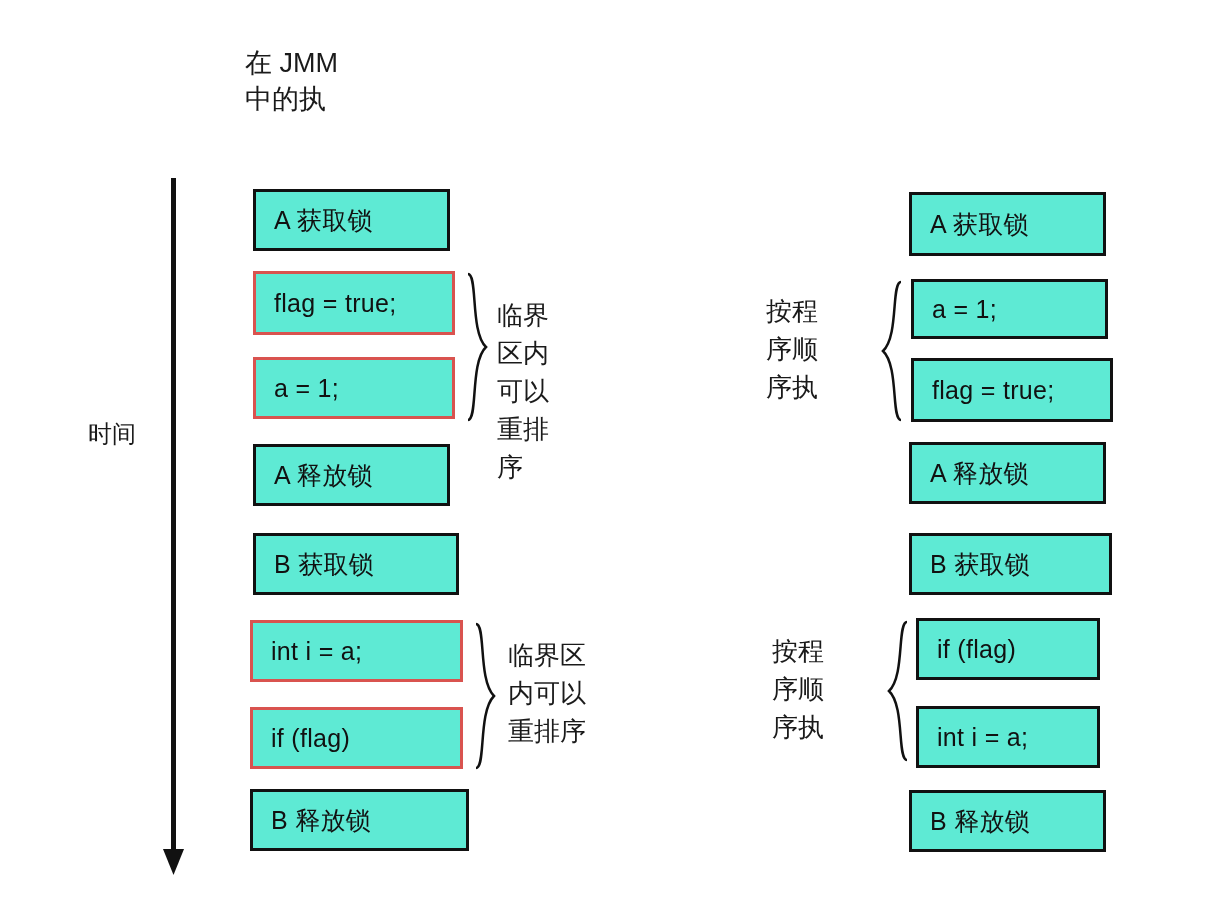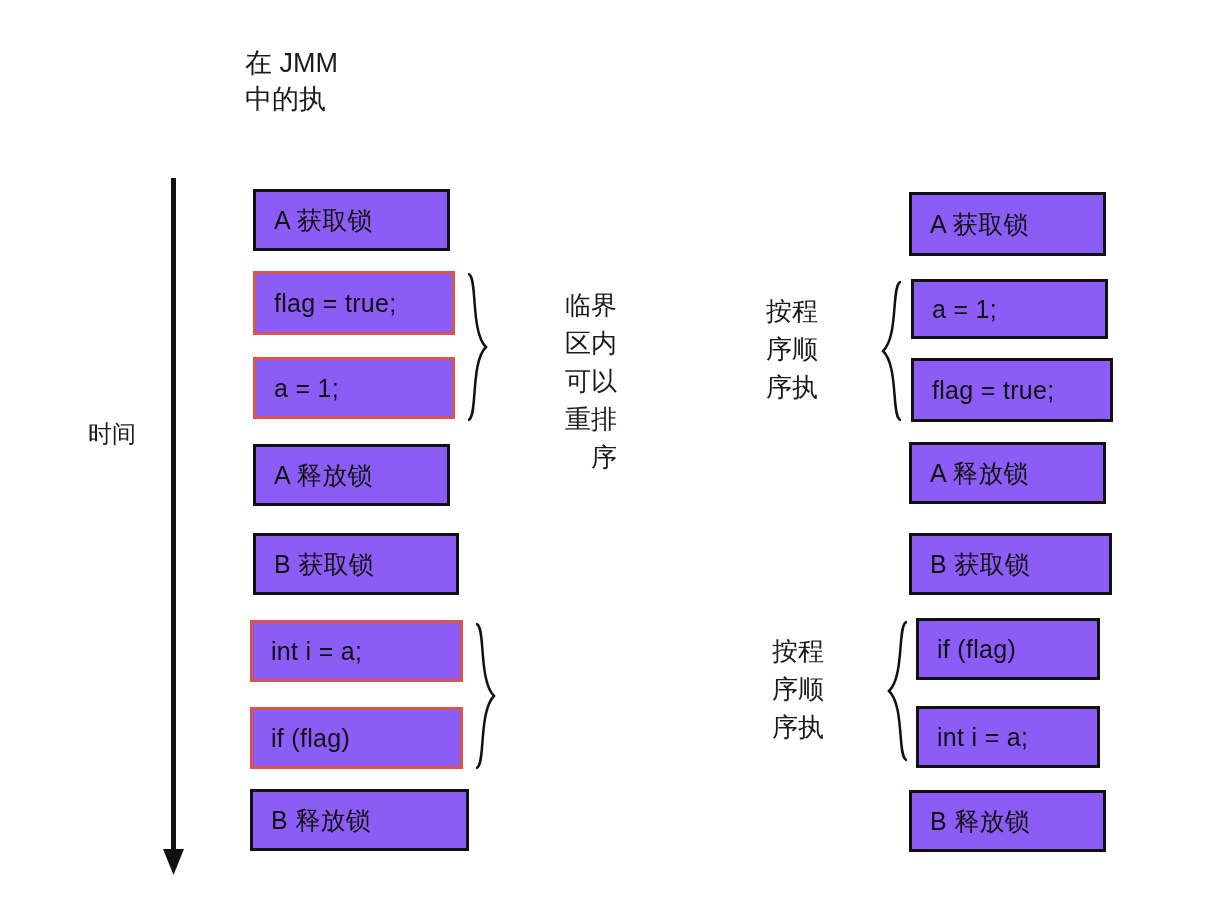--- a/index.html
+++ b/index.html
@@ -40,21 +40,21 @@
     position: absolute;
     font-size: 24px;
     color: #1a1a1a;
   }
 
   
   .box {
     position: absolute;
     box-sizing: border-box;
     border: 3px solid #111111;
-    background: #8b5cf6;
+    background: #5eead4;
     display: flex;
     align-items: center;
     padding-left: 18px;
     font-size: 25px;
     color: #111111;
     letter-spacing: 0.3px;
   }
   .box.red {
     border-color: #d9534f;
   }
@@ -104,31 +104,34 @@
 
   <div class="box red" style="left:250px; top:707px; width:213px; height:62px;">if (flag)</div>
 
   <div class="box" style="left:250px; top:789px; width:219px; height:62px;">B 释放锁</div>
 
   <div class="brace abs" style="left:462px; top:272px;">
     <svg width="34" height="150" viewBox="0 0 34 150">
       <path d="M6 2 C 16 2, 8 60, 24 75 C 8 90, 16 148, 6 148" fill="none" stroke="#111111" stroke-width="2.5"></path>
     </svg>
   </div>
-  <div class="annot" style="left:497px; top:286px; width:120px;text-align:right;">临界
+  <div class="annot" style="left:497px; top:296px; width:120px;">临界
 区内
 可以
 重排
 序</div>
 
   <div class="brace abs" style="left:470px; top:622px;">
     <svg width="34" height="148" viewBox="0 0 34 148">
       <path d="M6 2 C 16 2, 8 58, 24 74 C 8 90, 16 146, 6 146" fill="none" stroke="#111111" stroke-width="2.5"></path>
     </svg>
   </div>
+  <div class="annot" style="left:508px; top:636px; width:130px;">临界区
+内可以
+重排序</div>
 
   <div class="box" style="left:909px; top:192px; width:197px; height:64px;">A 获取锁</div>
 
   <div class="box" style="left:911px; top:279px; width:197px; height:60px;">a = 1;</div>
 
   <div class="box" style="left:911px; top:358px; width:202px; height:64px;">flag = true;</div>
 
   <div class="box" style="left:909px; top:442px; width:197px; height:62px;">A 释放锁</div>
 
   <div class="box" style="left:909px; top:533px; width:203px; height:62px;">B 获取锁</div>

